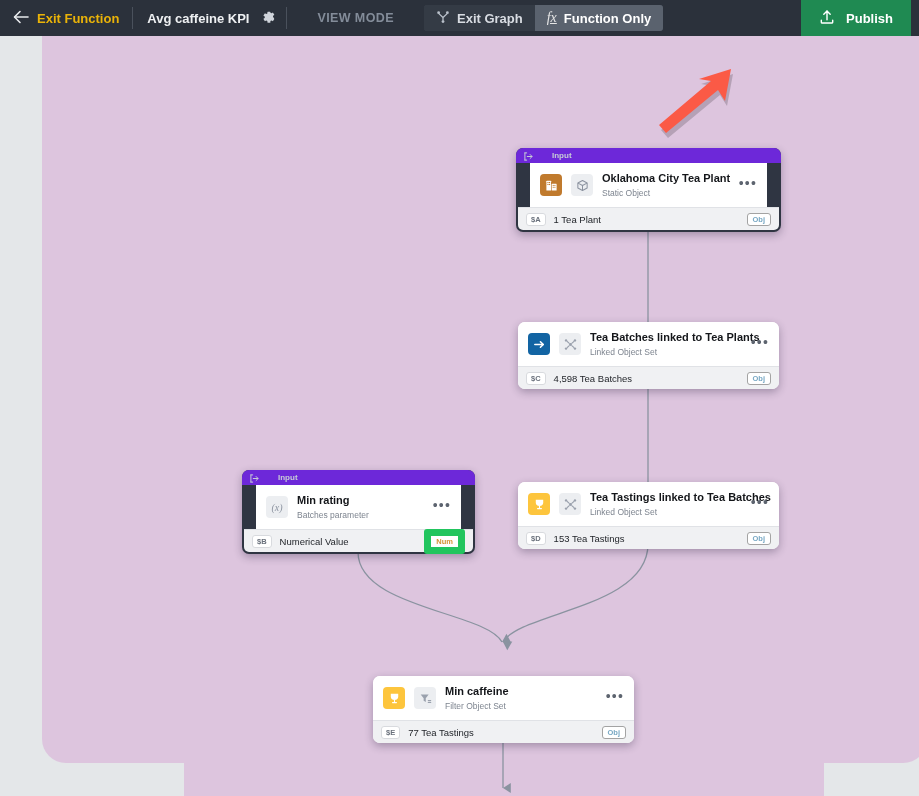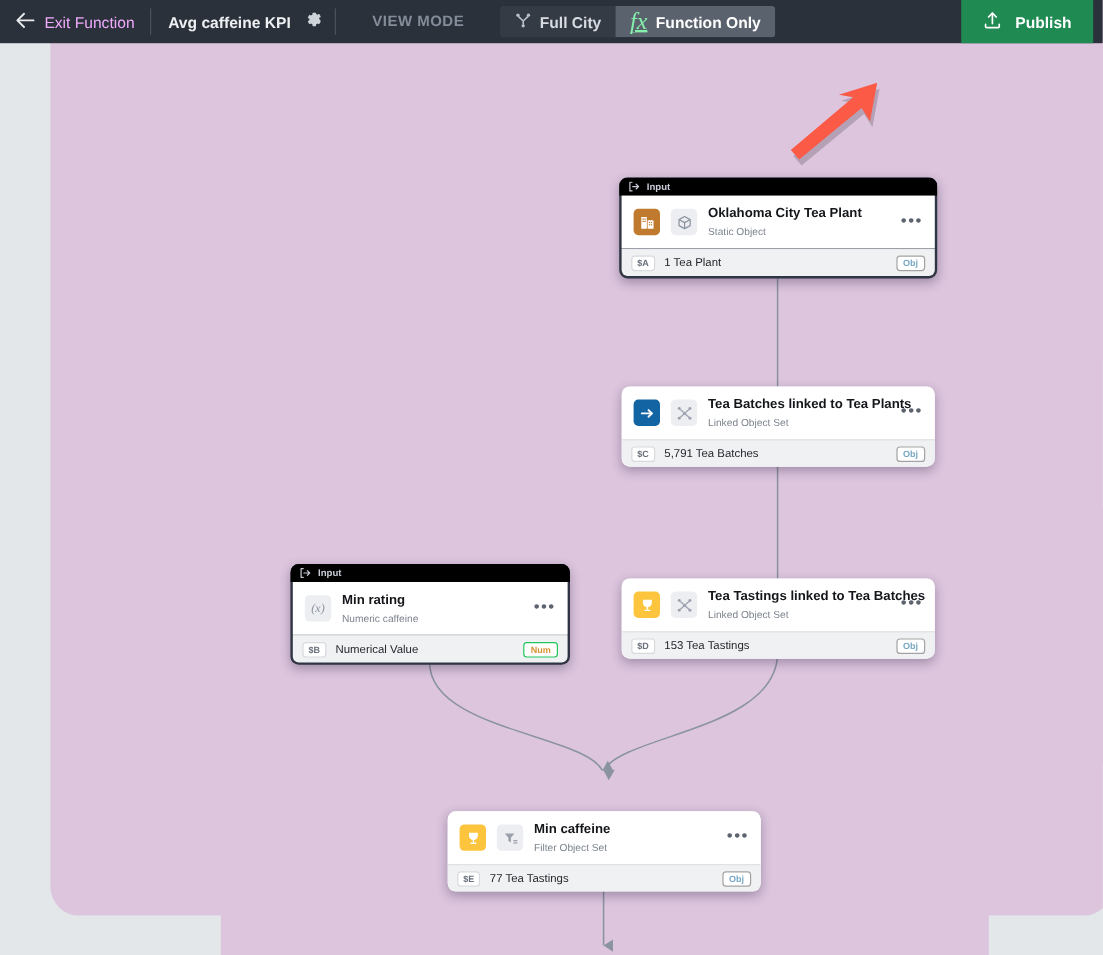--- a/index.html
+++ b/index.html
@@ -16,21 +16,21 @@
   .toolbar {
     position: absolute; top: 0; left: 0;
     width: 919px; height: 36px;
     background: #2b313b;
     display: flex; align-items: center;
     z-index: 50;
   }
   .tb-left { display: flex; align-items: center; height: 100%; }
   .tb-btn {
     display: flex; align-items: center; gap: 8px;
-    color: #f0abfc; font-size: 13px; font-weight: normal;
+    color: #eab308; font-size: 13px; font-weight: bold;
     padding: 0 13px; height: 100%; cursor: pointer;
   }
   .tb-sep { width: 1px; height: 22px; background: #4a515c; }
   .tb-title {
     color: #eef0f2; font-size: 13px; font-weight: bold;
     padding: 0 10px 0 14px; white-space: nowrap;
   }
   .gear-wrap { padding: 0 10px 0 2px; display: flex; align-items: center; cursor: pointer; }
   .viewmode-label {
     color: #838c99; font-size: 12.5px; font-weight: bold;
@@ -80,32 +80,32 @@
   .node {
     position: absolute;
     border-radius: 7px;
     box-shadow: 0 3px 9px rgba(40,30,60,0.33);
     overflow: hidden;
     background: #ffffff;
     cursor: pointer;
   }
   .node.with-header { background: #2f3542; padding: 0; }
   .node-header {
-    height: 15px; background: #000000;
-    display: flex; align-items: center; gap: 6px;
+    height: 15px; background: #6d28d9;
+    display: flex; align-items: center; gap: 19px;
     padding: 0 8px;
   }
   .node-header-label { color: #c7ccd6; font-size: 8px; font-weight: bold; }
   .node-body {
     background: #ffffff;
     display: flex; align-items: center;
     padding: 9px 10px 9px 10px;
     gap: 9px;
   }
-  .node.with-header .node-body { margin: 0 2px; }
+  .node.with-header .node-body { margin: 0 14px; }
   .icon-sq {
     width: 22px; height: 22px; border-radius: 4px;
     display: flex; align-items: center; justify-content: center;
     flex-shrink: 0;
   }
   .icon-orange { background: #c07a2d; }
   .icon-blue { background: #1264a3; }
   .icon-yellow { background: #fdc53d; }
   .icon-grey { background: #eceef1; }
   .node-texts { flex: 1; min-width: 0; line-height: 1.25; }
@@ -124,21 +124,21 @@
     background: #ffffff; border: 1px solid #d8dade;
     border-radius: 3px; padding: 1px 4px;
     font-size: 7.5px; color: #6a717c; font-weight: bold;
   }
   .footer-text { font-size: 9.5px; color: #23262b; flex: 1; }
   .chip {
     border-radius: 3px; padding: 1px 5px;
     font-size: 7.5px; font-weight: bold;
   }
   .chip-obj { border: 1px solid #a3a3a3; color: #78a8c4; background: #fff; }
-  .chip-num { border: 1px solid #22c55e; color: #d79133; background: #fff; }
+  .chip-num { border: 7px solid #22c55e; color: #d79133; background: #fff; }
 
   
   .arrow-anno { position: absolute; left: 655px; top: 33px; pointer-events: none; }
 </style>
 </head>
 <body>
 
 <div id="app">
 
   <div class="toolbar">
@@ -174,24 +174,24 @@
       <div class="seg">
         <div class="seg-item">
           <span>
             <svg width="14" height="14" viewBox="0 0 16 16" fill="none" stroke="#b9c0ca" stroke-width="1.5">
               <circle cx="3" cy="3" r="1.6" fill="#b9c0ca" stroke="none"></circle>
               <circle cx="13" cy="3" r="1.6" fill="#b9c0ca" stroke="none"></circle>
               <circle cx="8" cy="13.2" r="1.6" fill="#b9c0ca" stroke="none"></circle>
               <path d="M3.6 4.4L8 8.6L12.4 4.4M8 8.6v3" stroke-linecap="round"></path>
             </svg>
           </span>
-          <span>Full City</span>
+          <span>Exit Graph</span>
         </div>
         <div class="seg-item active">
-          <span style="font-style:italic;font-family:'Liberation Serif',serif;font-size:20px;color:#86efac;font-weight:normal;text-decoration:underline;">fx</span>
+          <span style="font-style:italic;font-family:'Liberation Serif',serif;font-size:14px;color:#e5e5e5;font-weight:normal;text-decoration:underline;">fx</span>
           <span>Function Only</span>
         </div>
       </div>
     </div>
 
     <div class="tb-right">
 
       <div class="publish-btn">
         <span>
           <svg width="16" height="16" viewBox="0 0 18 18" fill="none" stroke="#ffffff" stroke-width="1.6" stroke-linecap="round" stroke-linejoin="round">
@@ -292,21 +292,21 @@
           </svg>
         </div>
         <div class="node-texts">
           <div class="node-title">Tea Batches linked to Tea Plants</div>
           <div class="node-sub">Linked Object Set</div>
         </div>
         <div class="dots">•••</div>
       </div>
       <div class="node-footer">
         <span class="var-pill">$C</span>
-        <span class="footer-text">5,791 Tea Batches</span>
+        <span class="footer-text">4,598 Tea Batches</span>
         <span class="chip chip-obj">Obj</span>
       </div>
     </div>
 
     <div class="node" style="left:518px; top:446px; width:261px;">
       <div class="node-body">
         <div class="icon-sq icon-yellow">
           <svg width="13" height="13" viewBox="0 0 14 14" fill="#ffffff">
             <path d="M3 2h8v2.6A4 4 0 017 8.6 4 4 0 013 4.6V2z"></path>
             <rect x="6.4" y="8.3" width="1.2" height="2.7"></rect>
@@ -343,21 +343,21 @@
             <path d="M1 1h2M1 9h2M1 1v8"></path>
               <path d="M3.6 5h5.2M6.8 2.8L9 5 6.8 7.2"></path>
           </svg>
         </span>
         <span class="node-header-label">Input</span>
       </div>
       <div class="node-body">
         <div class="icon-sq icon-grey" style="font-style:italic;font-family:'Liberation Serif',serif;font-size:10px;color:#8c93a0;">(x)</div>
         <div class="node-texts">
           <div class="node-title">Min rating</div>
-          <div class="node-sub">Numeric caffeine</div>
+          <div class="node-sub">Batches parameter</div>
         </div>
         <div class="dots">•••</div>
       </div>
       <div class="node-footer">
         <span class="var-pill">$B</span>
         <span class="footer-text">Numerical Value</span>
         <span class="chip chip-num">Num</span>
       </div>
     </div>
 

